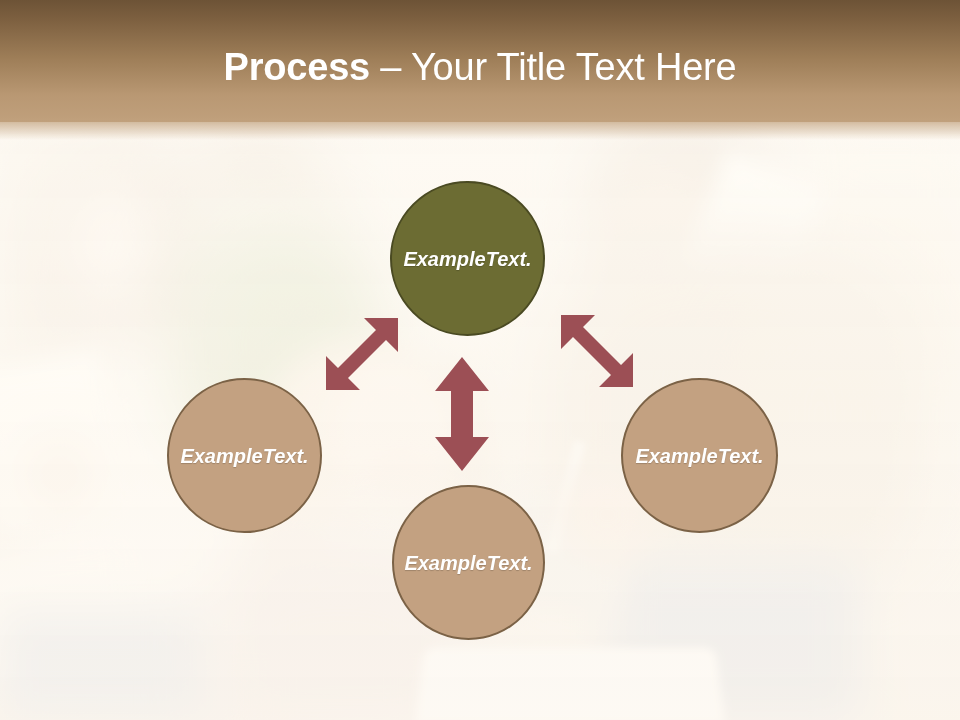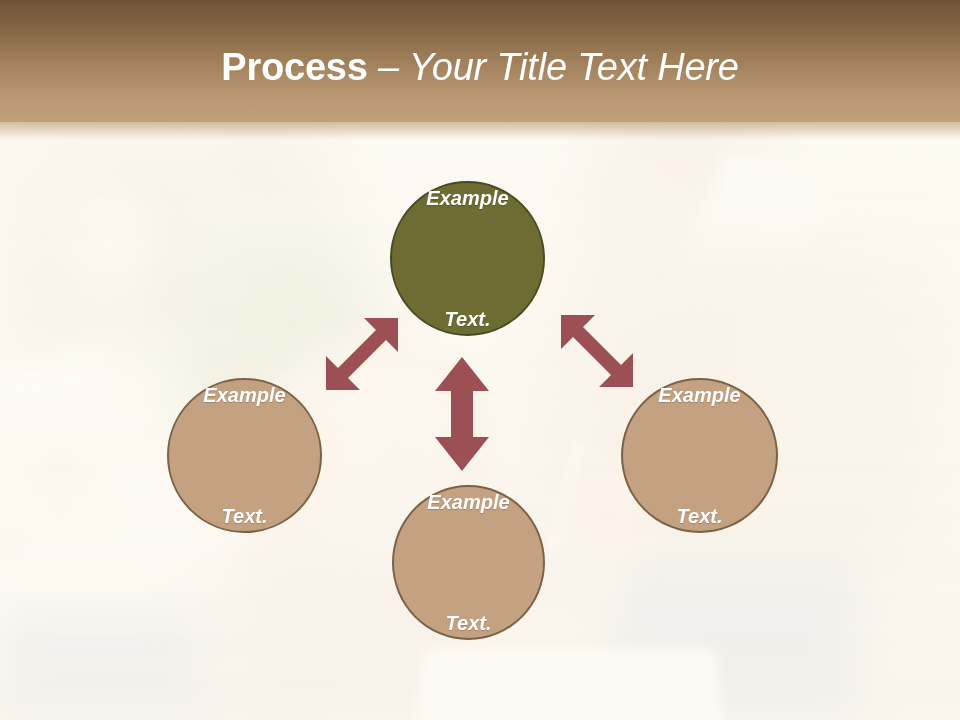--- a/index.html
+++ b/index.html
@@ -238,30 +238,30 @@
     left: 0; top: 44px;
     width: 960px;
     text-align: center;
     color: #ffffff;
     font-size: 38px;
     line-height: 46px;
     letter-spacing: -0.2px;
     white-space: nowrap;
   }
   .title-strong { font-weight: bold; }
-  .title-rest   { font-weight: normal; font-style: italic; }
+  .title-rest   { font-weight: normal; }
 
   
   .node {
     position: absolute;
     border-radius: 50%;
     display: flex;
-    flex-direction: column;
+    flex-direction: row;
     align-items: center;
-    justify-content: space-between;
+    justify-content: center;
     box-sizing: border-box;
     color: #ffffff;
     font-style: italic;
     font-weight: bold;
     font-size: 20px;
     line-height: 30px;
     text-align: center;
     text-shadow: 0 1px 1px rgba(0,0,0,0.18);
   }
   .node-line { display: block; }

